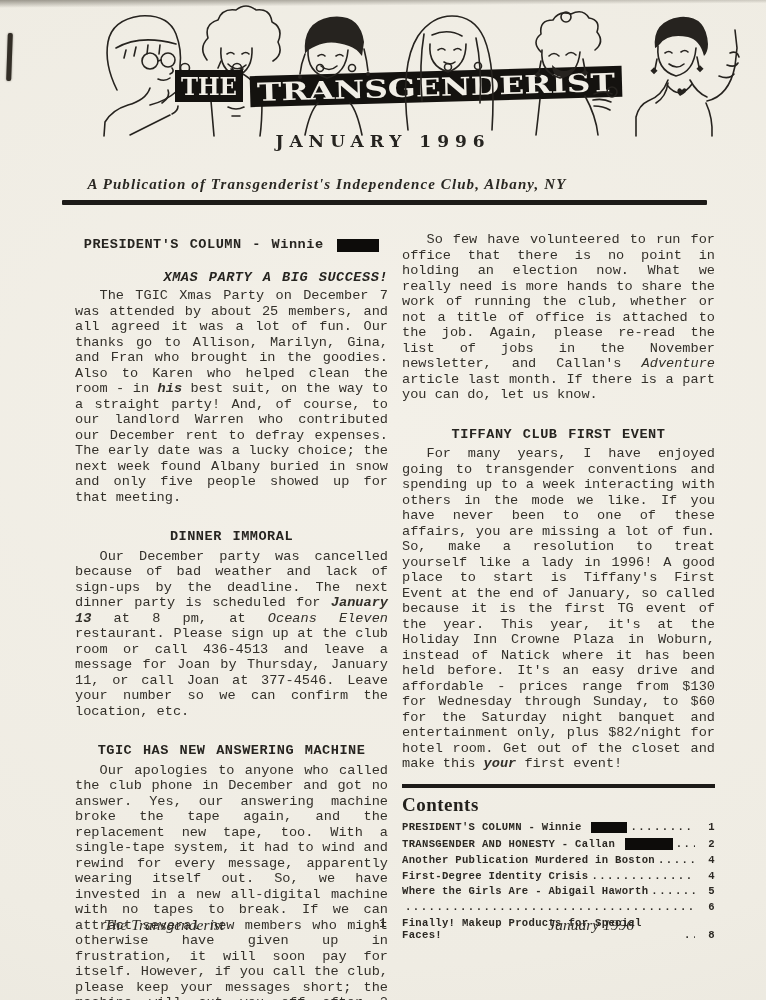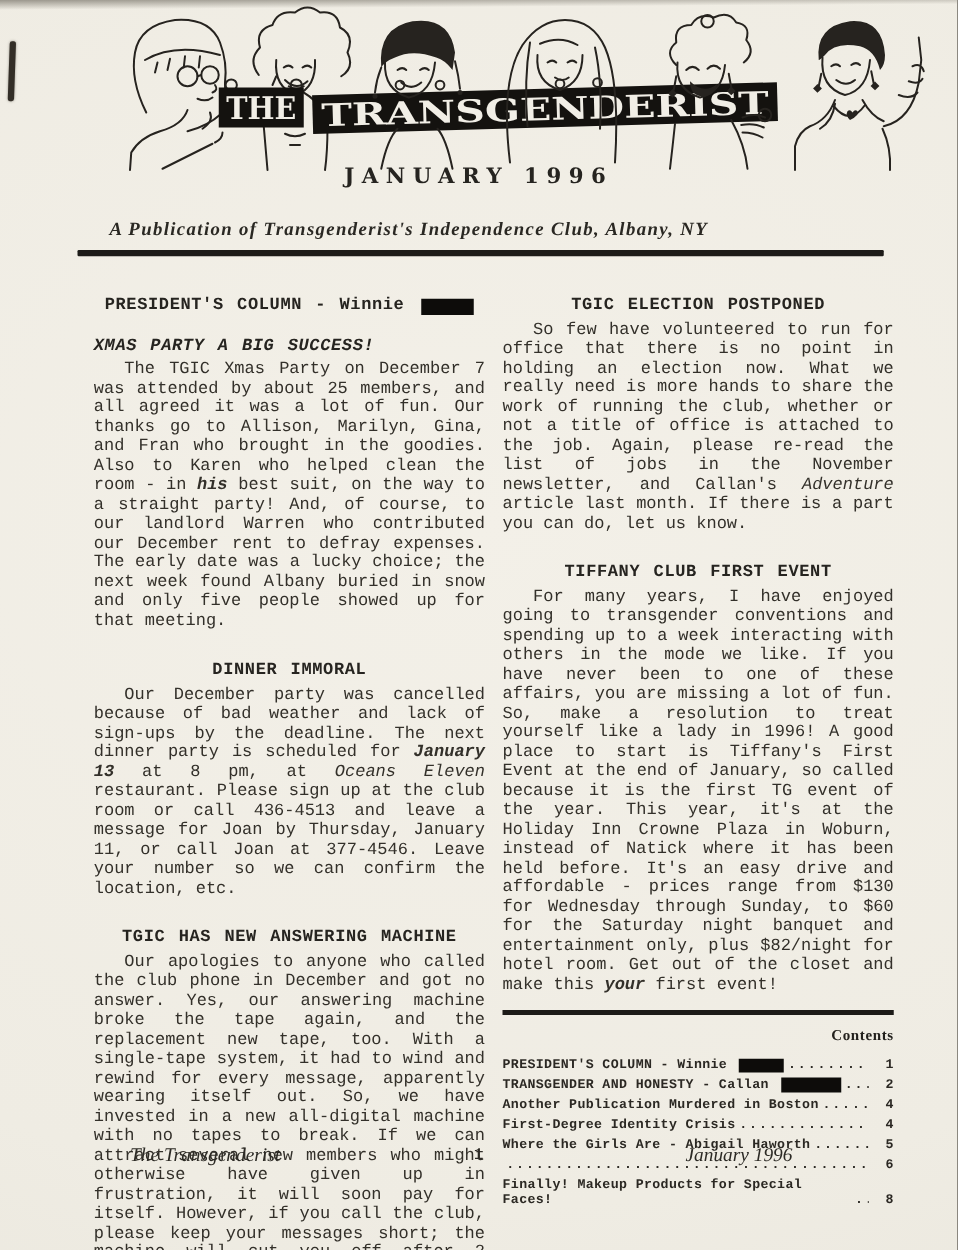--- a/index.html
+++ b/index.html
@@ -22,29 +22,29 @@
     font-family:"Liberation Serif", serif;font-style:italic;font-weight:bold;font-size:15px;letter-spacing:1.1px;color:#2a2823;margin-top:17px;}
   .head-rule{position:absolute;top:200px;left:62px;width:645px;height:5px;background:#1d1b18;border-radius:1px;}
 
   
   .columns{position:absolute;top:232px;left:75px;width:640px;display:flex;gap:14px;}
   .col{width:313px;font-size:13.6px;line-height:15.5px;text-align:justify;color:#33302a;}
   .col p{margin:0 0 0 0;text-indent:3ch;}
   .col-heading{font-weight:bold;text-align:center;text-indent:0;letter-spacing:.5px;word-spacing:2px;
     color:#262420;margin:24px 0 4px 0;}
   .col-heading.first{margin-top:5px;}
-  .sub-heading{font-weight:bold;font-style:italic;text-align:left;text-indent:0;letter-spacing:.5px;
+  .sub-heading{font-weight:bold;font-style:italic;text-align:right;text-indent:0;letter-spacing:.5px;
     word-spacing:2px;color:#262420;margin:17px 0 3px 0;} .i{font-style:italic;} .bi{font-weight:bold;font-style:italic;}
   .redact{display:inline-block;background:#0d0c0a;height:13px;vertical-align:text-bottom;margin-left:3px;}
   .w36{width:36px;height:11px;} .w42{width:42px;} .w48{width:48px;height:12px;} .w56{width:56px;height:12px;}
 
   
   .contents-box{margin-top:12px;border-top:4px solid #1d1b18;padding-top:7px;}
-  .contents-title{font-family:"Liberation Serif", serif;font-weight:bold;font-size:12px;
-    text-align:right;letter-spacing:.5px;color:#23211d;margin:2px 0 10px 0;text-indent:0;}
+  .contents-title{font-family:"Liberation Serif", serif;font-weight:bold;font-size:19px;
+    text-align:left;letter-spacing:.5px;color:#23211d;margin:2px 0 10px 0;text-indent:0;}
   .toc{font-size:10.6px;font-weight:bold;letter-spacing:.3px;line-height:1.12;color:#2b2823;}
   .toc-row{display:flex;align-items:flex-end;margin-bottom:4px;text-align:left;}
   .toc-label{flex:0 1 auto;}
   .dots{flex:1 1 8px;min-width:8px;overflow:hidden;white-space:nowrap;padding:0 3px;letter-spacing:1.5px;}
   .dots::before{content:"........................................................................................................................";}
   .toc-page{flex:0 0 20px;text-align:right;}
 
   
   .footer{position:absolute;top:916px;left:0;width:688px;height:24px;
     font-family:"Liberation Serif", serif;font-style:italic;font-size:15.5px;color:#2c2a25;}
@@ -172,21 +172,20 @@
       <p><span>The TGIC Xmas Party on December 7 was attended by about 25 members, and all agreed it was a lot of fun.  Our thanks go to Allison, Marilyn, Gina, and Fran who brought in the goodies.  Also to Karen who helped clean the room - in </span><span class="bi">his</span><span> best suit, on the way to a straight party!  And, of course, to our landlord Warren who contributed our December rent to defray expenses.  The early date was a lucky choice; the next week found Albany buried in snow and only five people showed up for that meeting.</span></p>
 
       <div class="col-heading">DINNER IMMORAL</div>
       <p><span>Our December party was cancelled because of bad weather and lack of sign-ups by the deadline.  The next dinner party is scheduled for </span><span class="bi">January 13</span><span> at 8 pm, at </span><span class="i">Oceans Eleven</span><span> restaurant.  Please sign up at the club room or call 436-4513 and leave a message for Joan by Thursday, January 11, or call Joan at 377-4546.  Leave your number so we can confirm the location, etc.</span></p>
 
       <div class="col-heading">TGIC HAS NEW ANSWERING MACHINE</div>
       <p><span>Our apologies to anyone who called the club phone in December and got no answer.  Yes, our answering machine broke the tape again, and the replacement new tape, too.  With a single-tape system, it had to wind and rewind for every message, apparently wearing itself out.  So, we have invested in a new all-digital machine with no tapes to break.  If we can attract several new members who might otherwise have given up in frustration, it will soon pay for itself.  However, if you call the club, please keep your messages short; the machine will cut you off after 2 minutes, or if you pause for 7 seconds.  While it can accept up to 50 messages, the total digital memory time is limited to 9 minutes.</span></p>
     </div>
 
     <div class="col">
-      <div class="col-heading first">TGIC ELECTION POSTPONED</div>
       <p><span>So few have volunteered to run for office that there is no point in holding an election now.  What we really need is more hands to share the work of running the club, whether or not a title of office is attached to the job.  Again, please re-read the list of jobs in the November newsletter, and Callan's </span><span class="i">Adventure</span><span> article last month.  If there is a part you can do, let us know.</span></p>
 
       <div class="col-heading">TIFFANY CLUB FIRST EVENT</div>
       <p><span>For many years, I have enjoyed going to transgender conventions and spending up to a week interacting with others in the mode we like.  If you have never been to one of these affairs, you are missing a lot of fun.  So, make a resolution to treat yourself like a lady in 1996!  A good place to start is Tiffany's First Event at the end of January, so called because it is the first TG event of the year.  This year, it's at the Holiday Inn Crowne Plaza in Woburn, instead of Natick where it has been held before.  It's an easy drive and affordable - prices range from $130 for Wednesday through Sunday, to $60 for the Saturday night banquet and entertainment only, plus $82/night for hotel room.  Get out of the closet and make this </span><span class="bi">your</span><span> first event!</span></p>
 
       <div class="contents-box">
         <div class="contents-title">Contents</div>
         <div class="toc">
             <div class="toc-row">
               <span class="toc-label">PRESIDENT'S COLUMN - Winnie <span class="redact w36"></span></span>

